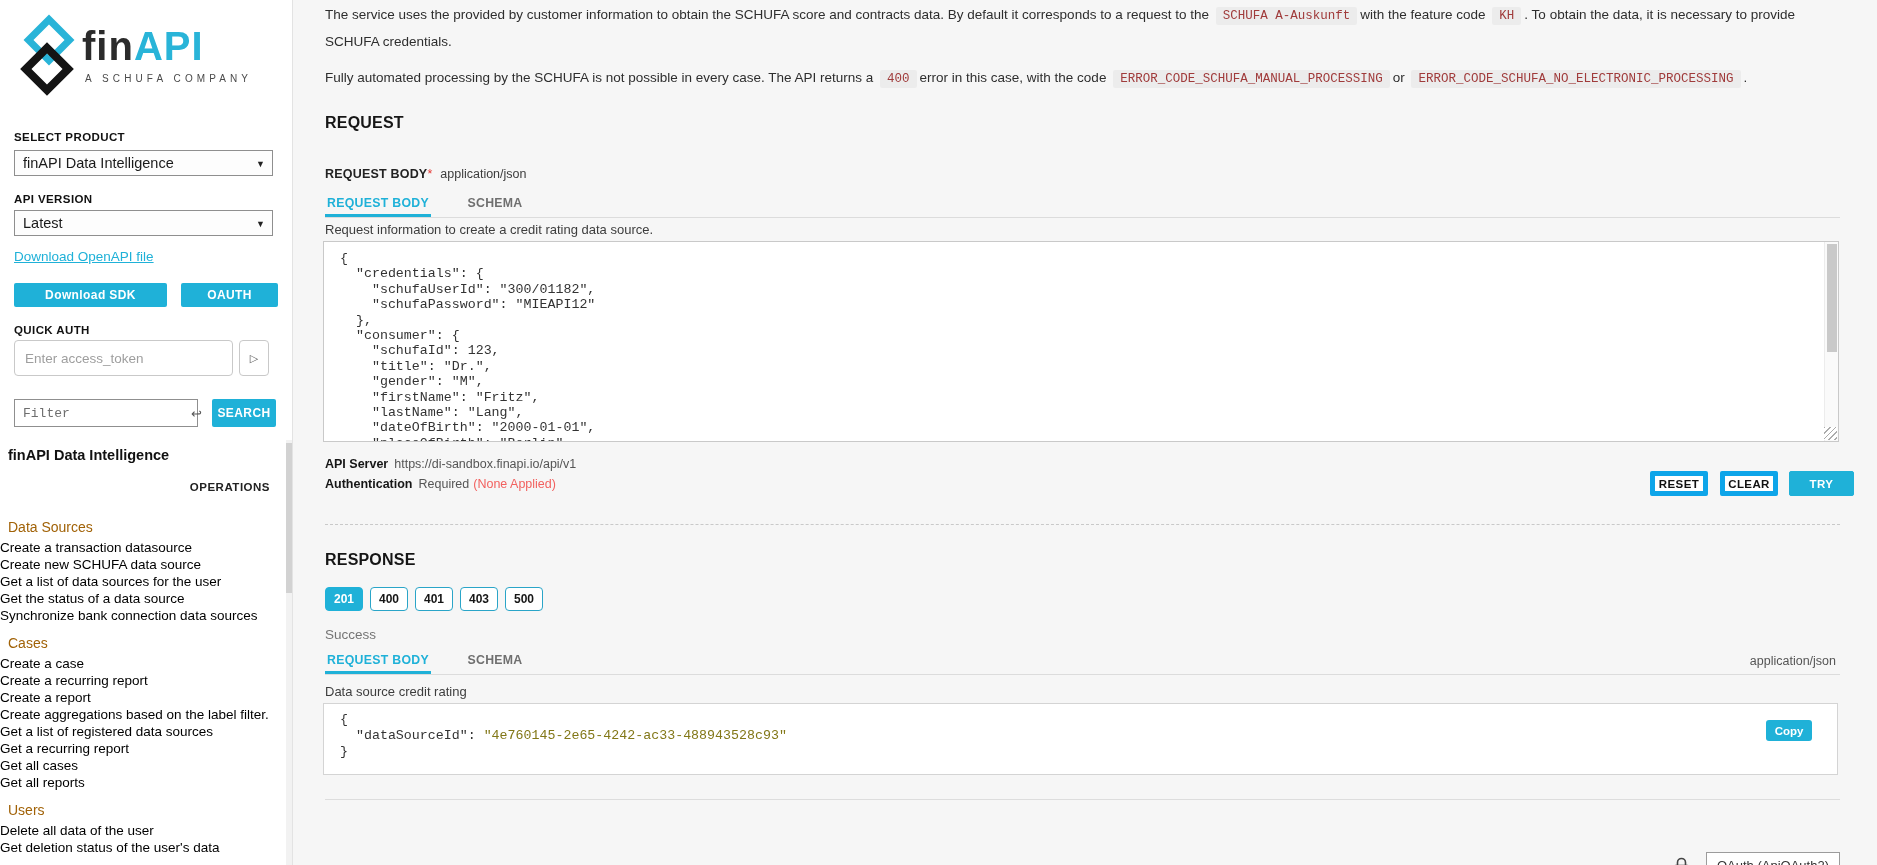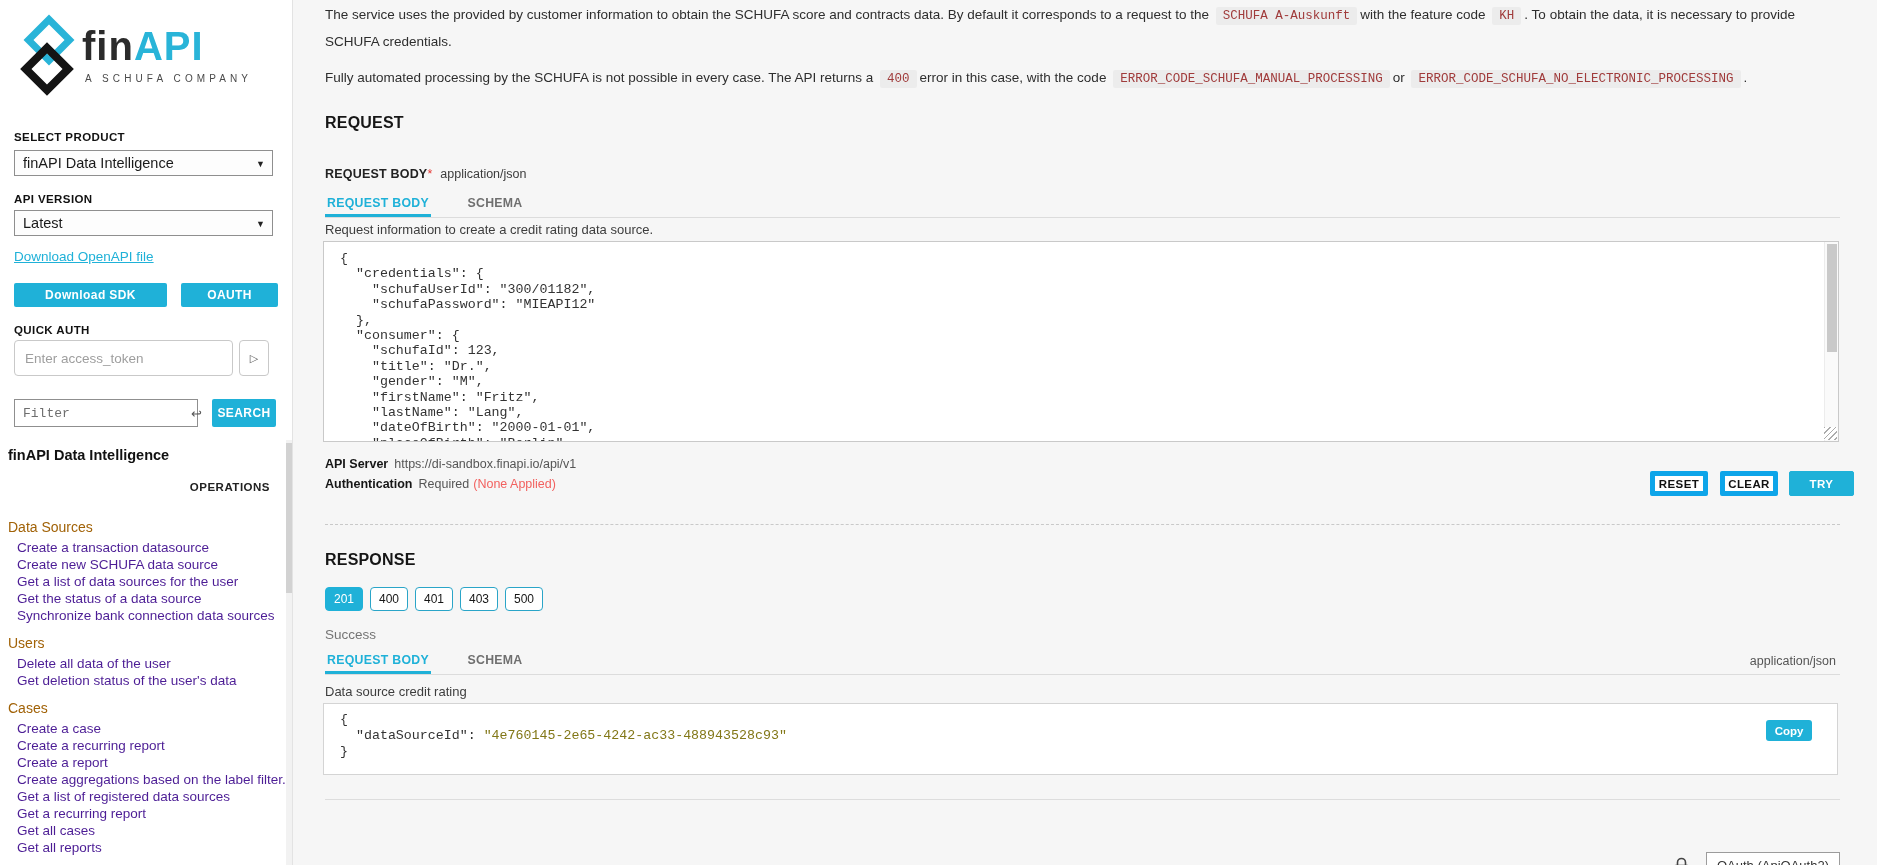--- a/index.html
+++ b/index.html
@@ -37,21 +37,21 @@
     display:flex;align-items:center;padding:0 8px;}
   .filter-wrap input{flex:1;border:none;outline:none;font-family:"Liberation Mono",monospace;font-size:13px;color:#333;background:transparent;}
   .filter-wrap input::placeholder{color:#6e6e6e;}
   .filter-wrap .ret{font-size:13px;color:#555;}
   .search-btn{left:212px;top:399px;width:64px;height:28px;}
   .product-title{position:absolute;left:8px;top:447px;font-size:14.5px;font-weight:700;color:#111;}
   .operations{position:absolute;right:22px;top:481px;font-size:11.5px;font-weight:700;letter-spacing:.5px;color:#222;}
   .nav{position:absolute;left:0;top:519px;width:280px;}
   .nav-section .nav-head{font-size:14px;font-weight:400;color:#a16207;line-height:17px;padding-left:8px;margin-bottom:3px;}
   .nav-section + .nav-section{margin-top:11px;}
-  .nav-item{font-size:13.5px;color:#4c1d95;line-height:17px;padding-left:17px;white-space:nowrap;cursor:pointer;}
+  .nav-item{font-size:13.5px;color:#000000;line-height:17px;white-space:nowrap;cursor:pointer;}
   .side-scroll{position:absolute;left:286px;top:440px;width:6px;height:425px;background:#f2f2f2;}
   .side-scroll .thumb{position:absolute;left:0;top:3px;width:6px;height:150px;background:#d2d2d2;}
 
   
   .main{position:absolute;left:294px;top:0;width:1583px;height:865px;}
   .abs{position:absolute;}
   .para{left:31px;width:1508px;font-size:13.5px;line-height:26px;color:#2e2e2e;}
   .chip{font-family:"Liberation Mono",monospace;font-size:12.5px;color:var(--code-red);background:var(--chip-bg);
     padding:2px 7px;border-radius:2px;margin:0 3px;}
   .h-section{left:31px;font-size:16px;font-weight:700;letter-spacing:.2px;color:#161616;}
@@ -72,21 +72,21 @@
     background-image:repeating-linear-gradient(135deg,#ababab 0 1px,transparent 1px 4px);cursor:nwse-resize;}
   .meta-row{left:31px;font-size:12.5px;color:#555;}
   .meta-row b{color:#161616;font-weight:700;margin-right:6px;}
   .meta-row .none-applied{color:var(--err-red);margin-left:4px;}
   .act-btn{position:absolute;top:471px;height:25px;border-radius:2px;font-family:inherit;font-size:11.5px;font-weight:700;
     letter-spacing:.4px;cursor:pointer;background:#fff;border:5px solid #0ea5e9;color:#111;}
   .act-btn.primary{background:var(--accent);border:1px solid var(--accent);color:#fff;}
   .divider-dashed{left:31px;width:1515px;border-top:1px dashed #c9c9c9;height:0;}
   .divider-solid{left:31px;width:1515px;border-top:1px solid #ddd;height:0;}
   .pill{position:absolute;top:587px;width:38px;height:24px;border:1px solid var(--pill-border);border-radius:4px;
-    background:#fff;color:#161616;font-size:12px;font-weight:400;display:flex;align-items:center;justify-content:center;cursor:pointer;}
+    background:#fff;color:#161616;font-size:12px;font-weight:700;display:flex;align-items:center;justify-content:center;cursor:pointer;}
   .pill.active{background:var(--accent);border-color:var(--accent);color:#fff;}
   .status-text{left:31px;font-size:13.5px;color:var(--muted);}
   .resp-box{left:29px;top:703px;width:1515px;height:72px;background:#fff;border:1px solid #d4d4d4;}
   .resp-box pre{margin:0;padding:8px 16px;font-family:"Liberation Mono",monospace;font-size:13.3px;line-height:16px;color:#333;}
   .resp-box .val{color:var(--olive);}
   .copy-btn{position:absolute;top:16px;right:25px;width:46px;height:21px;background:var(--accent);color:#fff;border:none;
     border-radius:3px;font-family:inherit;font-size:11.5px;font-weight:700;cursor:pointer;}
   .footer-auth{position:absolute;top:852px;right:37px;display:flex;align-items:flex-end;gap:16px;}
   .scheme-chip{border:1px solid #9c9c9c;background:#fff;height:26px;display:flex;align-items:center;padding:0 10px;font-size:13px;color:#333;}
 </style>
@@ -136,34 +136,34 @@
     <div class="nav" id="nav-root">
         <div class="nav-section">
           <div class="nav-head">Data Sources</div>
           <div class="nav-item">Create a transaction datasource</div>
           <div class="nav-item">Create new SCHUFA data source</div>
           <div class="nav-item">Get a list of data sources for the user</div>
           <div class="nav-item">Get the status of a data source</div>
           <div class="nav-item">Synchronize bank connection data sources</div>
         </div>
         <div class="nav-section">
-          <div class="nav-head">Users</div>
-          <div class="nav-item">Delete all data of the user</div>
-          <div class="nav-item">Get deletion status of the user's data</div>
-        </div>
-        <div class="nav-section">
           <div class="nav-head">Cases</div>
           <div class="nav-item">Create a case</div>
           <div class="nav-item">Create a recurring report</div>
           <div class="nav-item">Create a report</div>
           <div class="nav-item">Create aggregations based on the label filter.</div>
           <div class="nav-item">Get a list of registered data sources</div>
           <div class="nav-item">Get a recurring report</div>
           <div class="nav-item">Get all cases</div>
           <div class="nav-item">Get all reports</div>
+        </div>
+        <div class="nav-section">
+          <div class="nav-head">Users</div>
+          <div class="nav-item">Delete all data of the user</div>
+          <div class="nav-item">Get deletion status of the user's data</div>
         </div>
       </div>
 
     <div class="side-scroll">
         <div class="thumb"></div>
       </div>
   </div>
 
   <div class="main">
 

